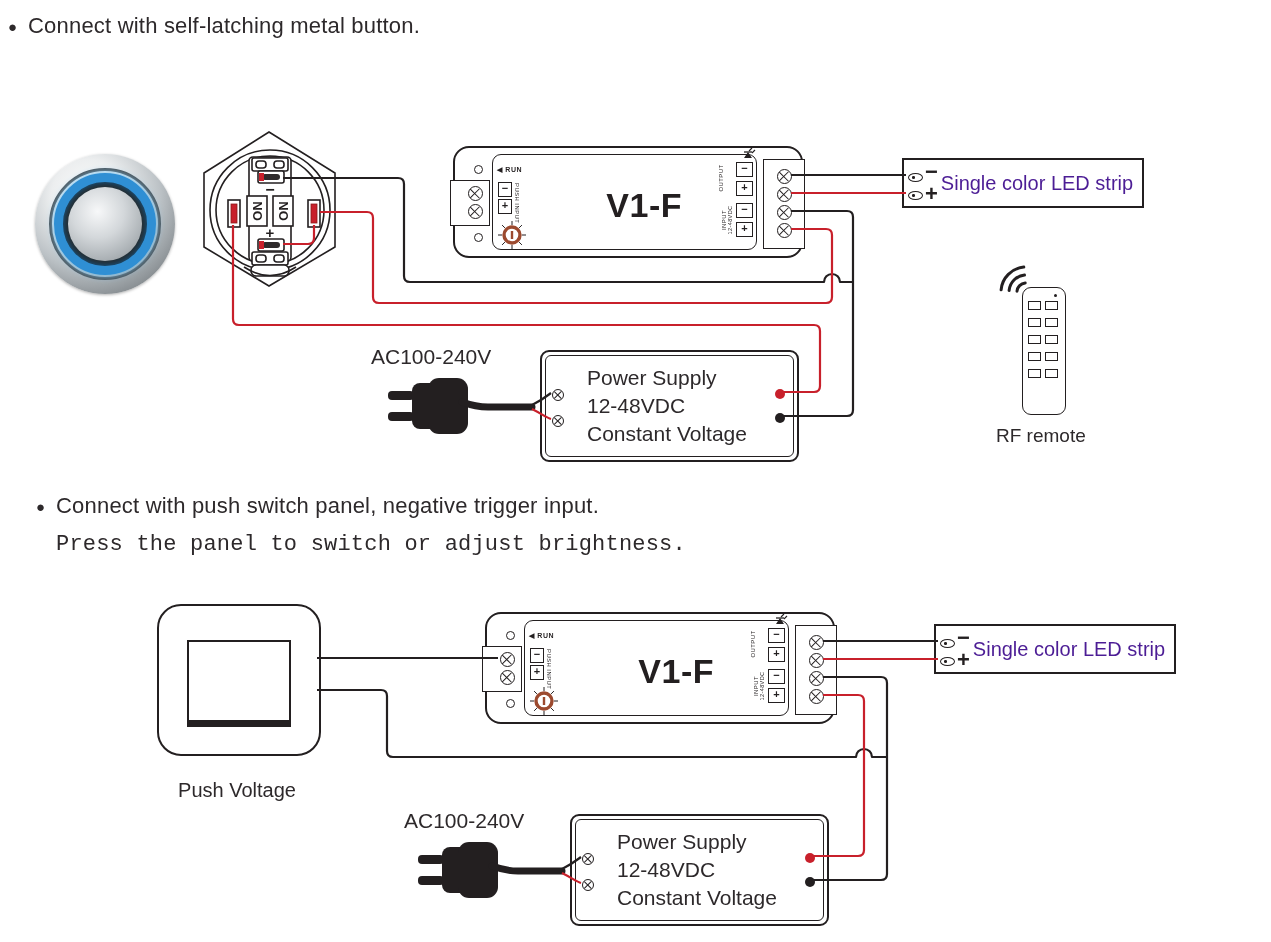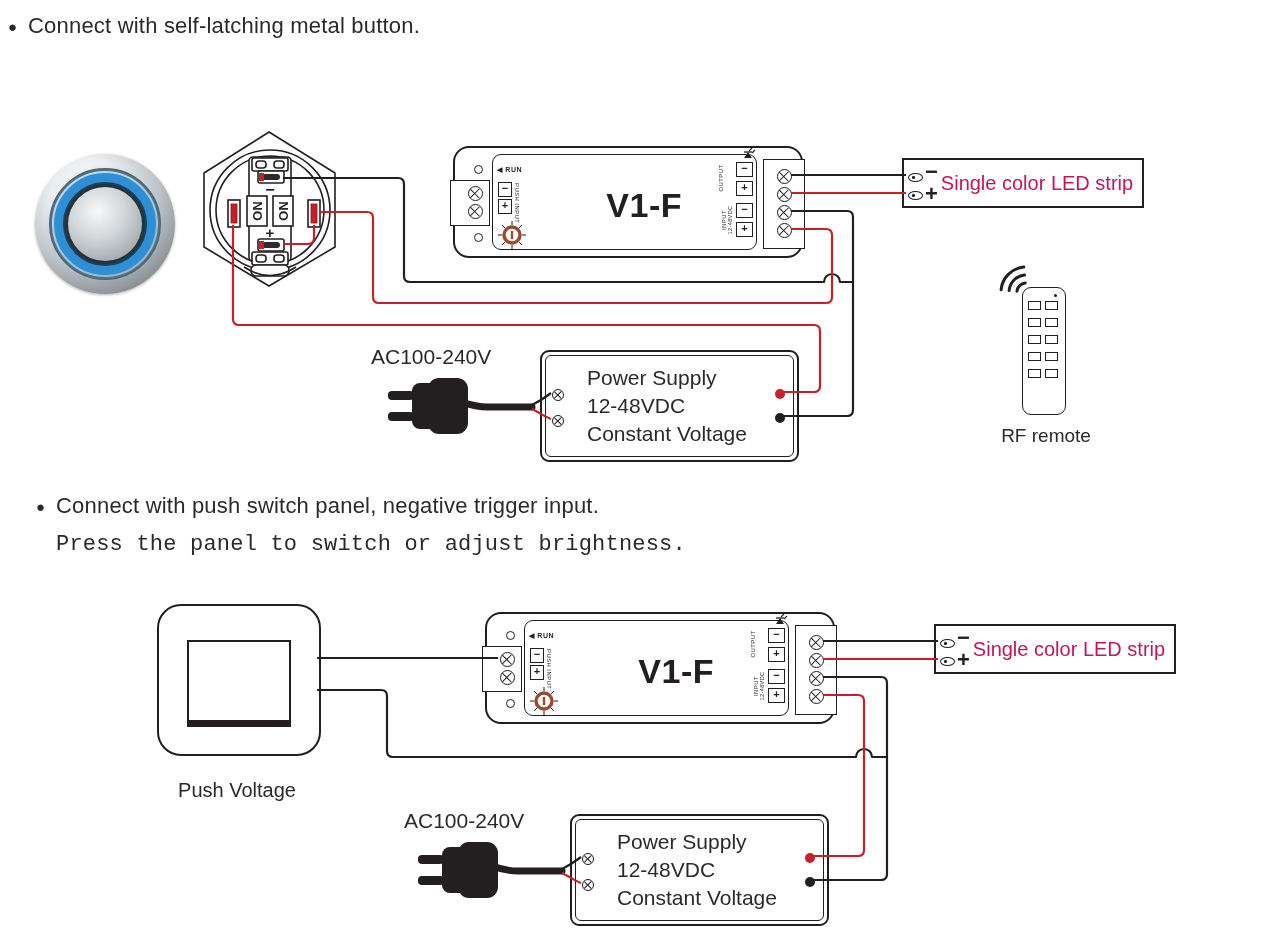--- a/index.html
+++ b/index.html
@@ -30,21 +30,21 @@
   .vt90{position:absolute;transform-origin:0 0;transform:rotate(90deg);font-size:6px;white-space:nowrap;letter-spacing:.4px;text-align:center;color:#231f20;}
   .vtm90{position:absolute;transform-origin:0 0;transform:rotate(-90deg);font-size:6px;white-space:nowrap;letter-spacing:.4px;text-align:center;color:#231f20;}
   .model{position:absolute;left:89px;top:40px;width:140px;text-align:right;font-size:34px;font-weight:700;color:#231f20;letter-spacing:.5px;}
   
   .strip{position:absolute;width:238px;height:46px;border:2px solid #231f20;background:#fff;}
   .st1{left:902px;top:158px;}
   .st2{left:934px;top:624px;}
   .pad{position:absolute;left:4px;width:15px;height:9px;border:1.4px solid #231f20;border-radius:50%;background:#fff;box-sizing:border-box;}
   .pad::before{content:"";position:absolute;left:3px;top:2.5px;width:2.5px;height:2.5px;border-radius:50%;background:#231f20;}
   .stripsign{position:absolute;left:21px;font-size:22px;font-weight:600;color:#231f20;line-height:20px;}
-  .striplabel{position:absolute;left:30px;right:2px;top:0;bottom:0;display:flex;align-items:center;justify-content:center;font-size:20px;white-space:nowrap;color:#be185d;}
+  .striplabel{position:absolute;left:30px;right:2px;top:0;bottom:0;display:flex;align-items:center;justify-content:center;font-size:20px;white-space:nowrap;color:#4c1d95;}
   
   .psu{position:absolute;width:255px;height:108px;border:2px solid #231f20;border-radius:9px;background:#fff;}
   .p1{left:540px;top:350px;}
   .p2{left:570px;top:814px;}
   .psu-in{position:absolute;inset:3px;border:1.4px solid #231f20;border-radius:6px;}
   .psutxt{position:absolute;left:45px;top:12px;font-size:21px;line-height:28px;white-space:nowrap;color:#2d292b;}
   .dot{position:absolute;width:10px;height:10px;border-radius:50%;}
   
   .pswitch{position:absolute;left:157px;top:604px;width:160px;height:148px;border:2px solid #231f20;border-radius:24px;background:#fff;}
   .pswitch-in{position:absolute;left:28px;top:34px;width:100px;height:78px;border:2.5px solid #231f20;border-bottom-width:7px;background:#fff;}
@@ -203,21 +203,21 @@
     <div class="rbtn" style="left:22px;top:13px;"></div>
     <div class="rbtn" style="left:5px;top:30px;"></div>
     <div class="rbtn" style="left:22px;top:30px;"></div>
     <div class="rbtn" style="left:5px;top:47px;"></div>
     <div class="rbtn" style="left:22px;top:47px;"></div>
     <div class="rbtn" style="left:5px;top:64px;"></div>
     <div class="rbtn" style="left:22px;top:64px;"></div>
     <div class="rbtn" style="left:5px;top:81px;"></div>
     <div class="rbtn" style="left:22px;top:81px;"></div>
   </div>
-  <div class="abs caption" style="left:996px;top:425px;width:100px;text-align:center;">RF remote</div>
+  <div class="abs caption" style="left:996px;top:425px;width:100px;text-align:left;">RF remote</div>
 
   <div class="psu p1 cmp">
     <div class="psu-in"></div>
     <div class="psutxt">
       <div>Power Supply</div>
       <div>12-48VDC</div>
       <div>Constant Voltage</div>
     </div>
     <div class="screw sm" style="left:10px;top:37px;"></div>
     <div class="screw sm" style="left:10px;top:63px;"></div>

